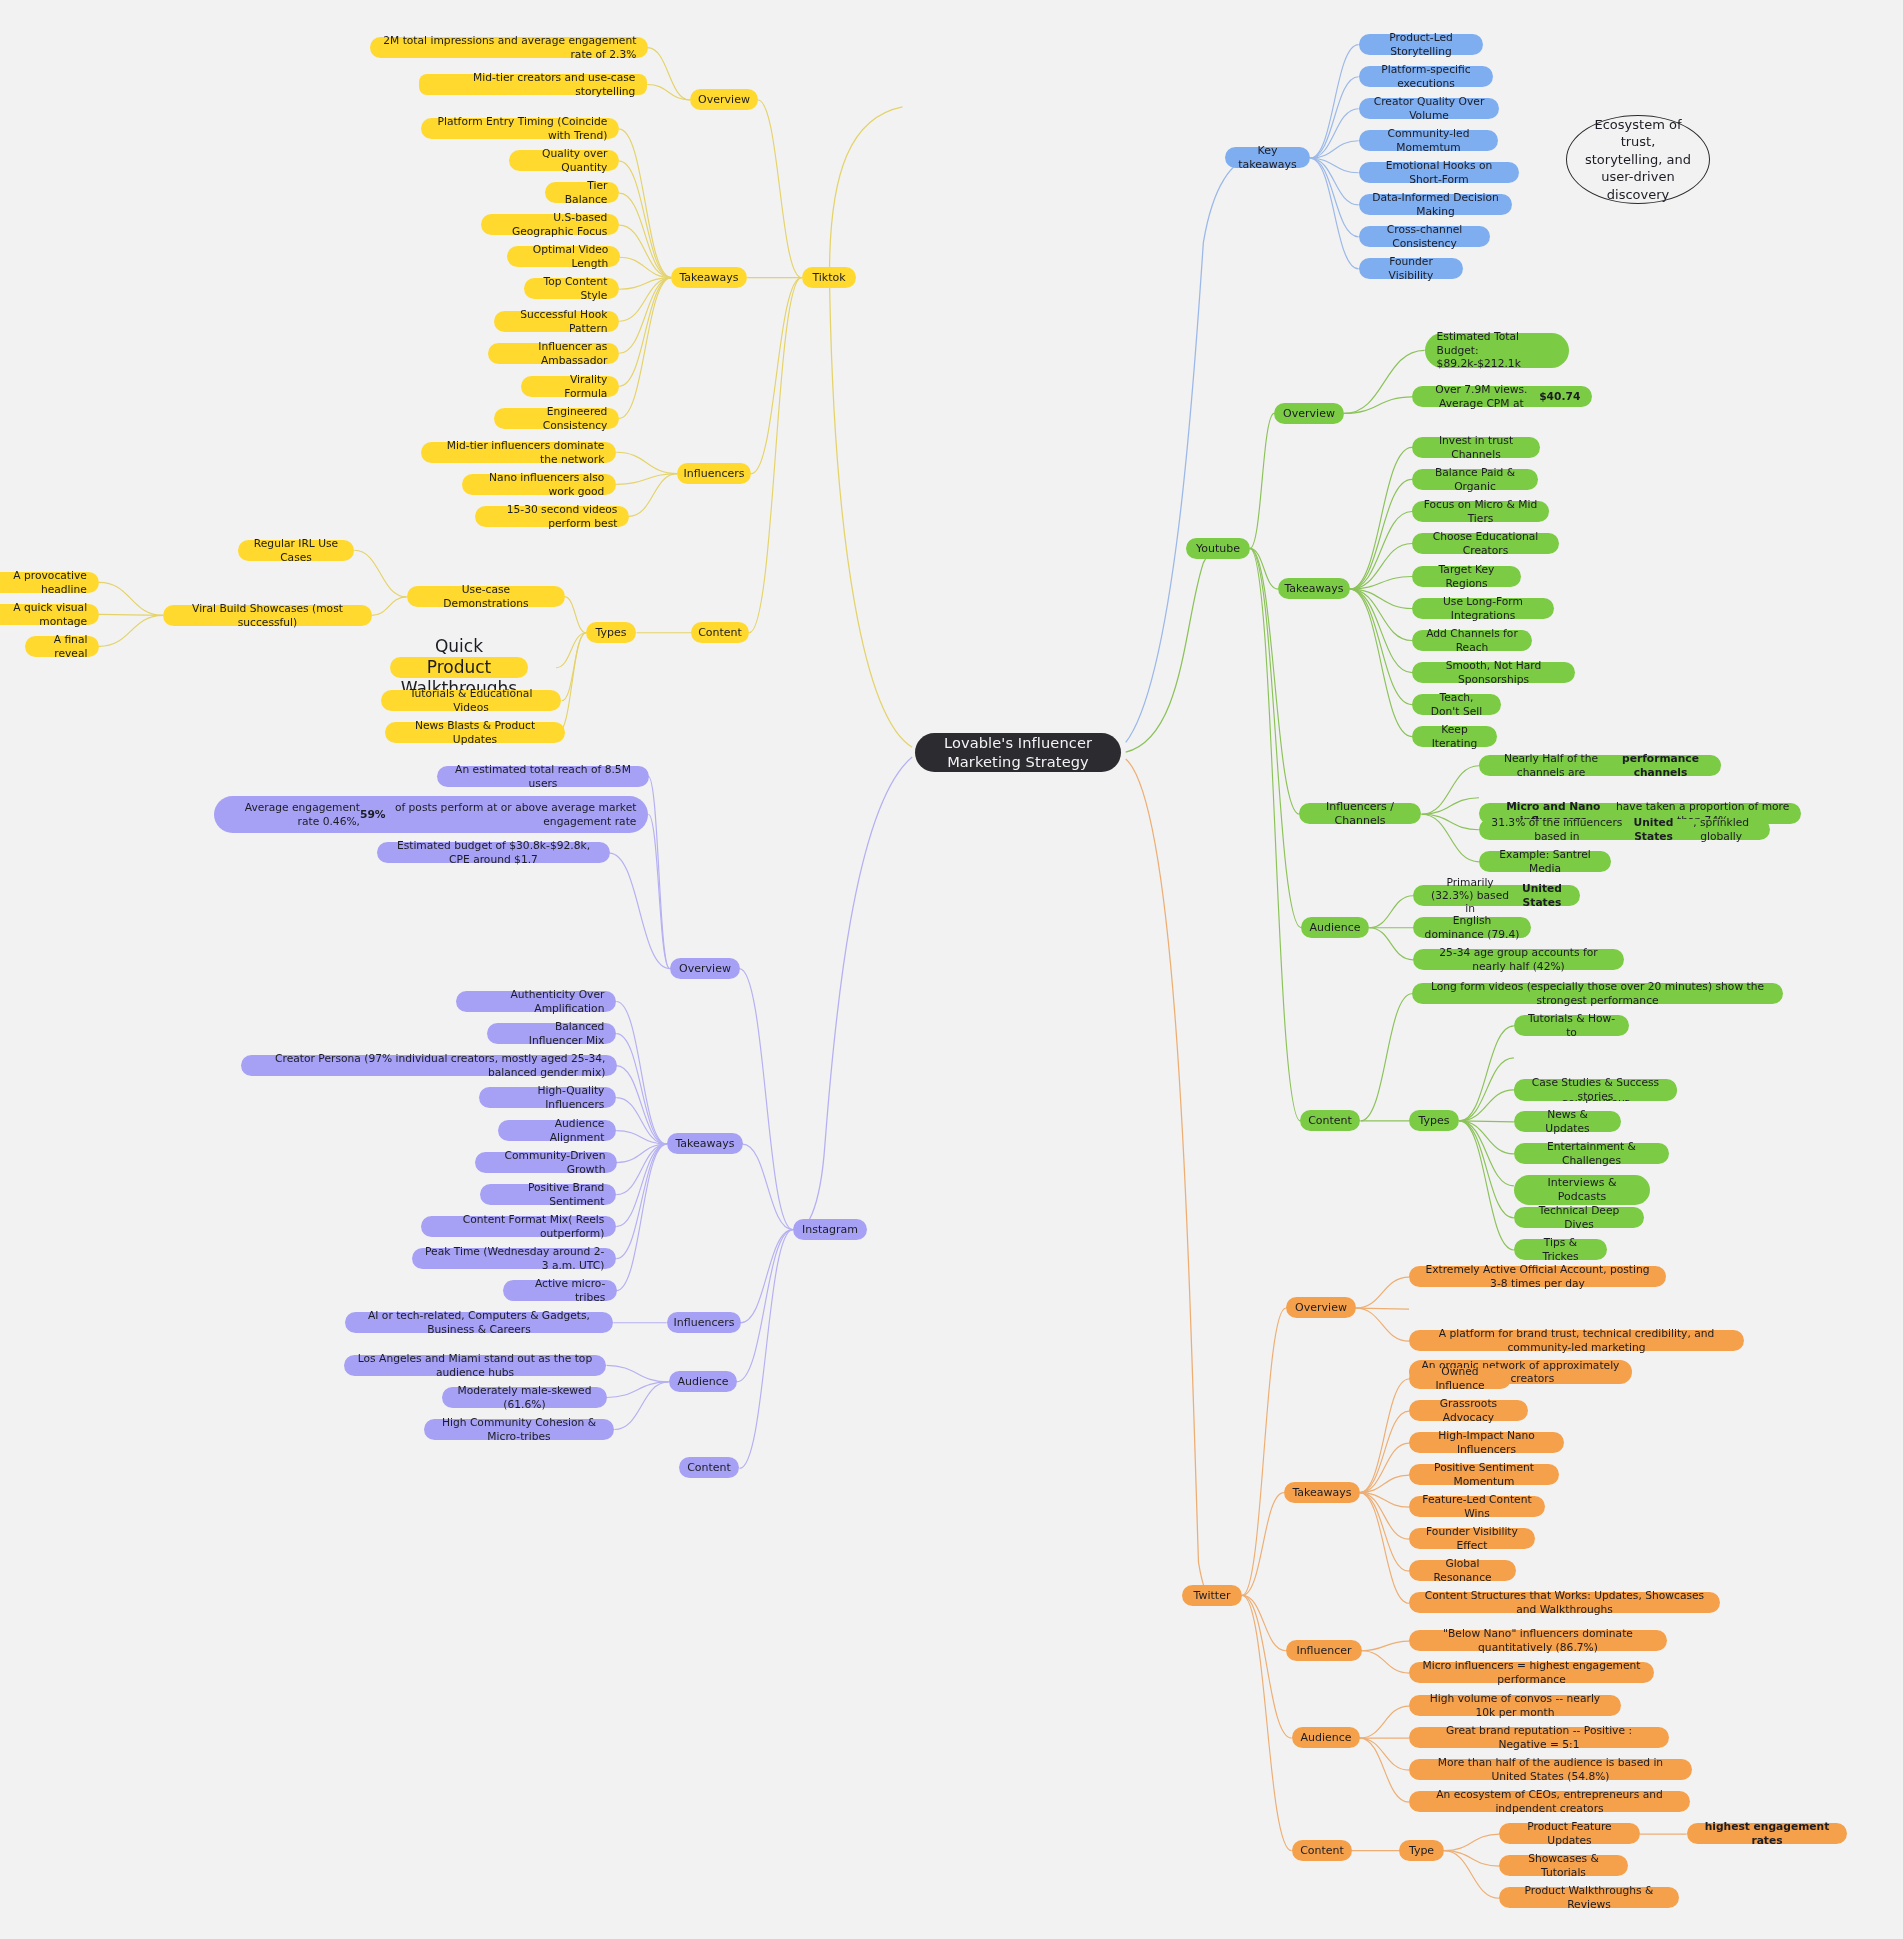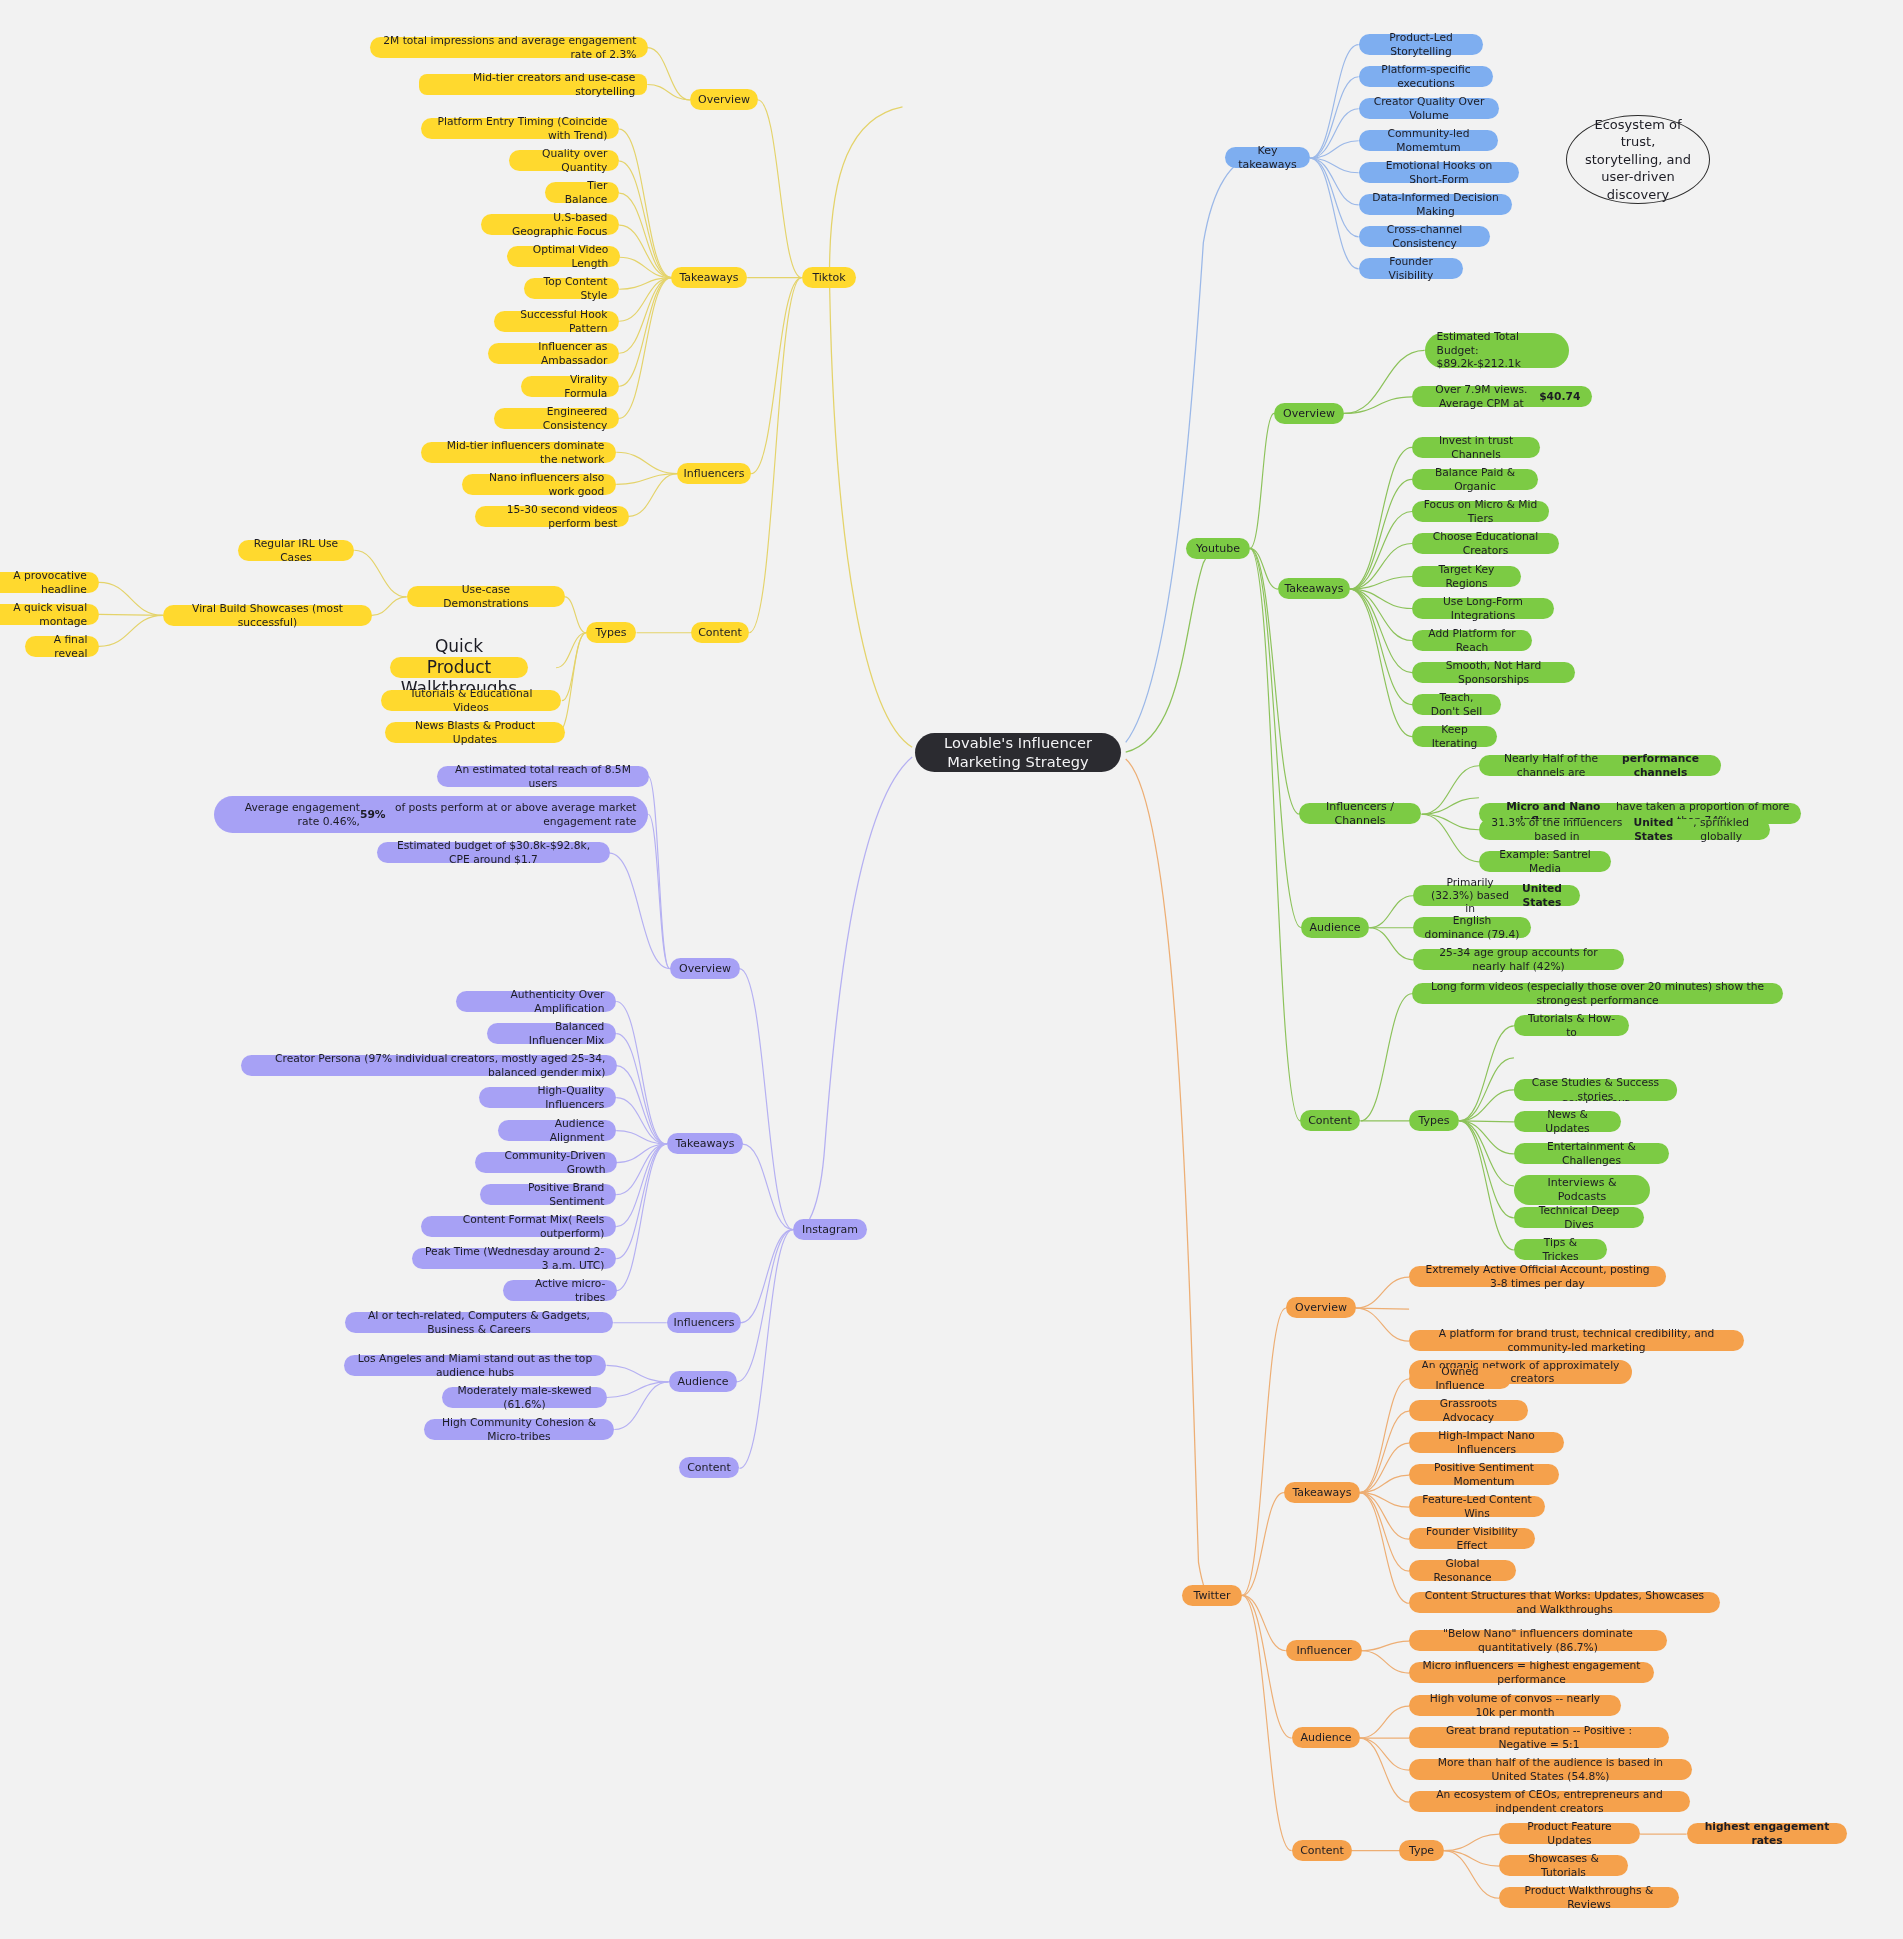--- a/index.html
+++ b/index.html
@@ -248,21 +248,21 @@
   <div class="node c-green" style="left:1425px;top:333px;width:144px;height:35px;font-size:10.7px;justify-content:flex-start;text-align:left;">Estimated Total Budget: $89.2k-$212.1k</div>
   <div class="node c-green" style="left:1412px;top:386px;width:180px;height:21.3px;font-size:10.7px;">Over 7.9M views. Average CPM at <b>$40.74</b></div>
 
   <div class="node c-green" style="left:1278px;top:578px;width:72px;height:21.3px;font-size:11px;">Takeaways</div>
   <div class="node c-green" style="left:1412px;top:437px;width:128px;height:21.3px;font-size:10.7px;">Invest in trust Channels</div>
   <div class="node c-green" style="left:1412px;top:469px;width:126px;height:21.3px;font-size:10.7px;">Balance Paid &amp; Organic</div>
   <div class="node c-green" style="left:1412px;top:501px;width:137px;height:21.3px;font-size:10.7px;">Focus on Micro &amp; Mid Tiers</div>
   <div class="node c-green" style="left:1412px;top:533px;width:147px;height:21.3px;font-size:10.7px;">Choose Educational Creators</div>
   <div class="node c-green" style="left:1412px;top:566px;width:109px;height:21.3px;font-size:10.7px;">Target Key Regions</div>
   <div class="node c-green" style="left:1412px;top:598px;width:142px;height:21.3px;font-size:10.7px;">Use Long-Form Integrations</div>
-  <div class="node c-green" style="left:1412px;top:630px;width:120px;height:21.3px;font-size:10.7px;">Add Platform for Reach</div>
+  <div class="node c-green" style="left:1412px;top:630px;width:120px;height:21.3px;font-size:10.7px;">Add Channels for Reach</div>
   <div class="node c-green" style="left:1412px;top:662px;width:163px;height:21.3px;font-size:10.7px;">Smooth, Not Hard Sponsorships</div>
   <div class="node c-green" style="left:1412px;top:694px;width:89px;height:21.3px;font-size:10.7px;">Teach, Don't Sell</div>
   <div class="node c-green" style="left:1412px;top:726px;width:85px;height:21.3px;font-size:10.7px;">Keep Iterating</div>
 
   <div class="node c-green" style="left:1299px;top:803px;width:122px;height:21.3px;font-size:11px;">Influencers / Channels</div>
   <div class="node c-green" style="left:1479px;top:755px;width:242px;height:21.3px;font-size:10.7px;">Nearly Half of the channels are <b>performance channels</b></div>
   <div class="node c-green" style="left:1479px;top:787px;width:322px;height:21.3px;font-size:10.7px;margin-top:16px;"><b>Micro and Nano influencers</b> have taken a proportion of more than 74%</div>
   <div class="node c-green" style="left:1479px;top:819px;width:291px;height:21.3px;font-size:10.7px;">31.3% of the influencers based in <b>United States</b>, sprinkled globally</div>
   <div class="node c-green" style="left:1479px;top:851px;width:132px;height:21.3px;font-size:10.7px;">Example: Santrel Media</div>
 

